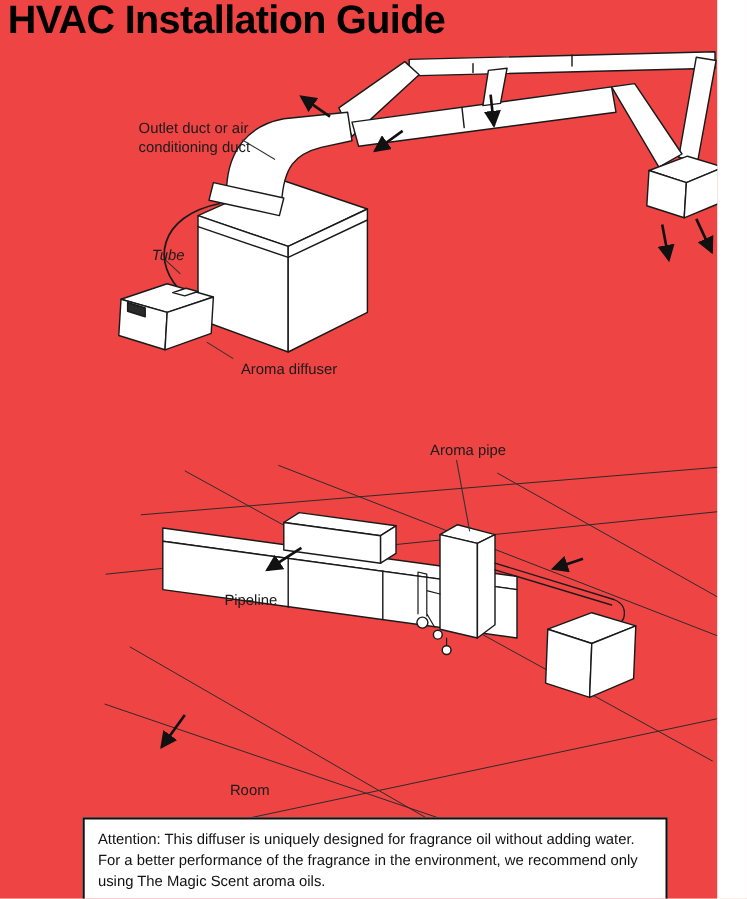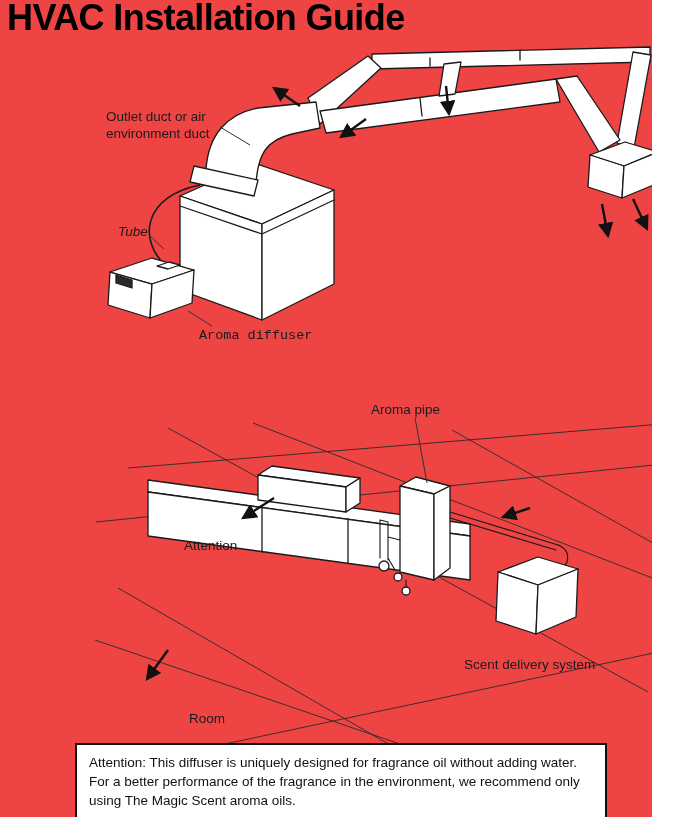--- a/index.html
+++ b/index.html
@@ -9,20 +9,21 @@
     font-family:"Liberation Sans", sans-serif; color:#111; overflow:hidden;
   }
   .title {
     position:absolute; left:7px; top:-3px; font-size:36px; font-weight:700;
     letter-spacing:-0.6px; color:#000; white-space:nowrap;
   }
   svg.art { position:absolute; left:0; top:0; }
   .lbl {
     position:absolute; font-size:13.5px; line-height:1.28; color:#1a1a1a;
     white-space:nowrap;
+    margin-left:20px;
   }
   .lbl .line { display:block; }
   .attention {
     position:absolute; left:75px; top:743px; width:532px;
     border:2px solid #111; padding:8px 12px 9px; font-size:13.5px;
     line-height:1.42; color:#111; background:#fff;
   }
 </style>
 </head>
 <body>
@@ -149,27 +150,26 @@
 
     <g stroke="#333" stroke-width="1" fill="none">
       <path d="M 415,418 L 427,483"></path>
     </g>
   </svg>
 
   <h1 class="title">HVAC Installation Guide</h1>
 
   <div class="lbl" style="left:106px; top:108px;">
     <span class="line">Outlet duct or air</span>
-    <span class="line">environment duct</span>
+    <span class="line">conditioning duct</span>
   </div>
   <div class="lbl" style="left:118px; top:223px;font-style:italic;">Tube</div>
-  <div class="lbl" style="left:199px; top:327px;font-family:Liberation Mono, monospace;">Aroma diffuser</div>
+  <div class="lbl" style="left:199px; top:327px;">Aroma diffuser</div>
 
   <div class="lbl" style="left:371px; top:401px;">Aroma pipe</div>
-  <div class="lbl" style="left:184px; top:537px;">Attention</div>
-  <div class="lbl" style="left:464px; top:656px;">Scent delivery system</div>
+  <div class="lbl" style="left:184px; top:537px;">Pipeline</div>
   <div class="lbl" style="left:189px; top:710px;text-align:center;">Room</div>
 
   <div class="attention">
     <p>Attention: This diffuser is uniquely designed for fragrance oil without adding water. For a better performance of the fragrance in the environment, we recommend only using The Magic Scent aroma oils.</p>
   </div>
 
 </div>
 
 </body></html>

